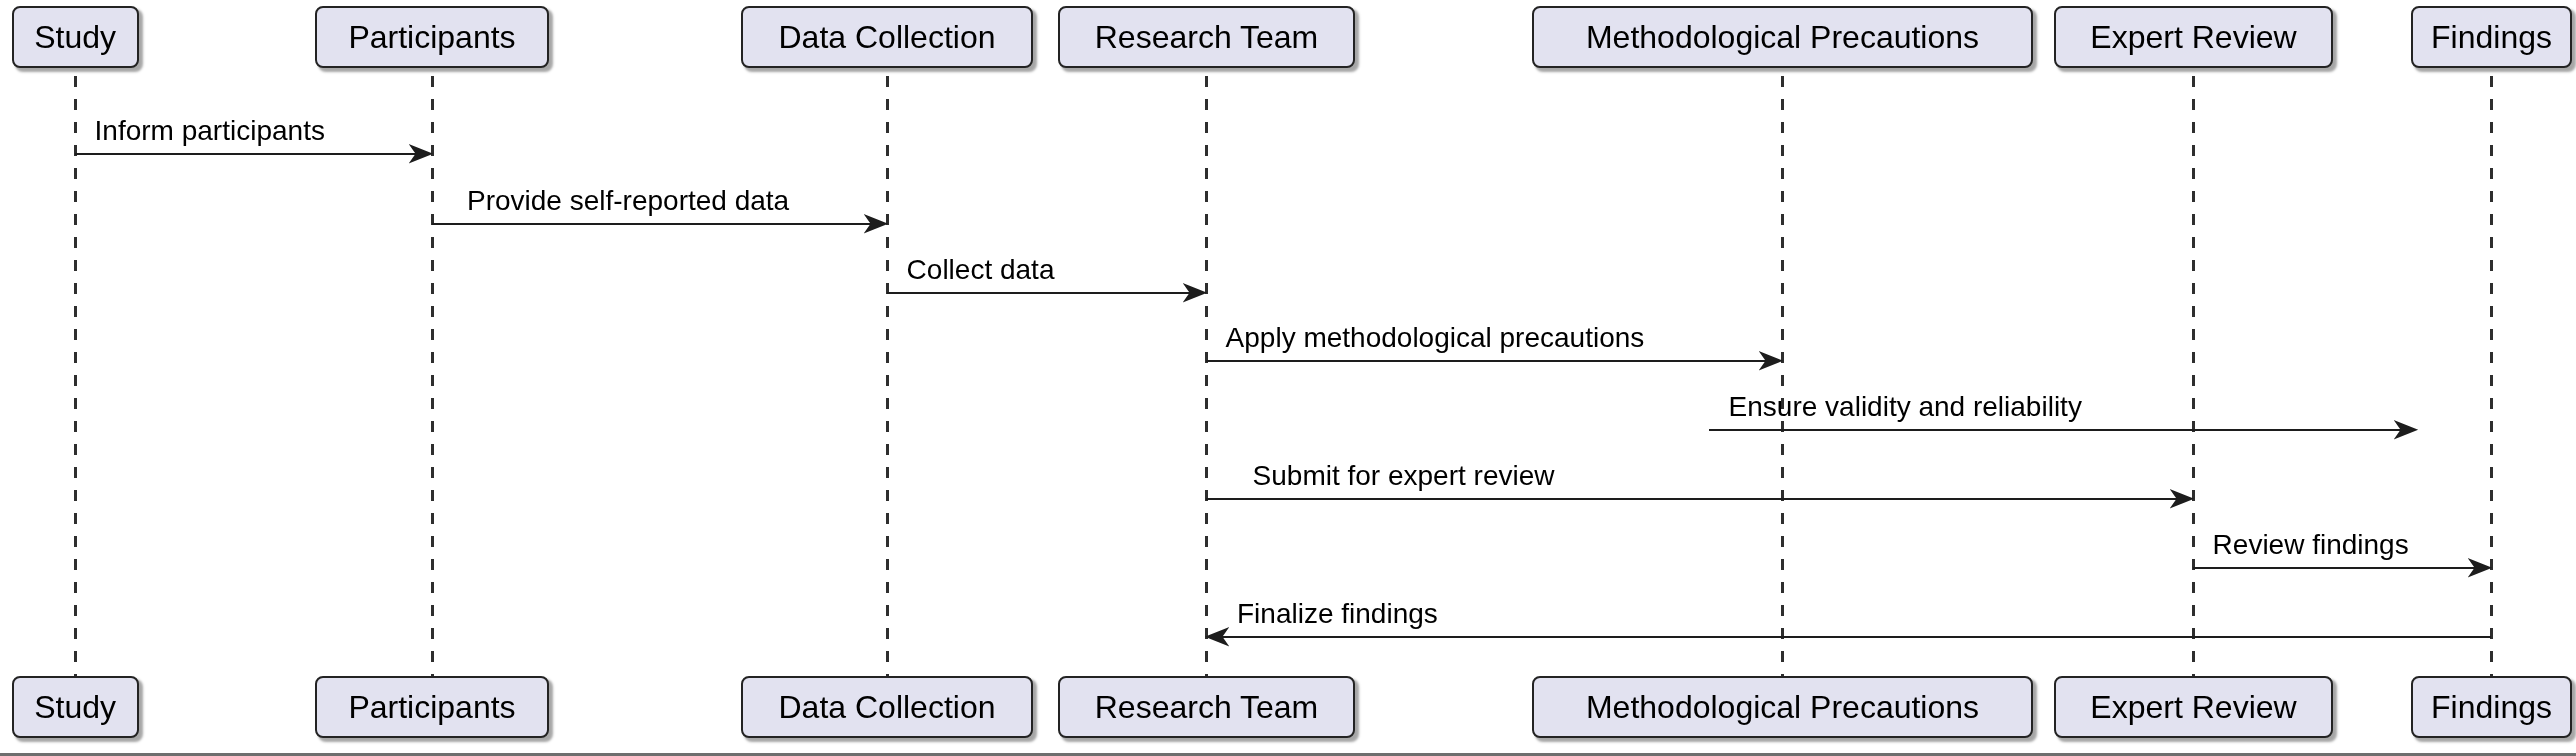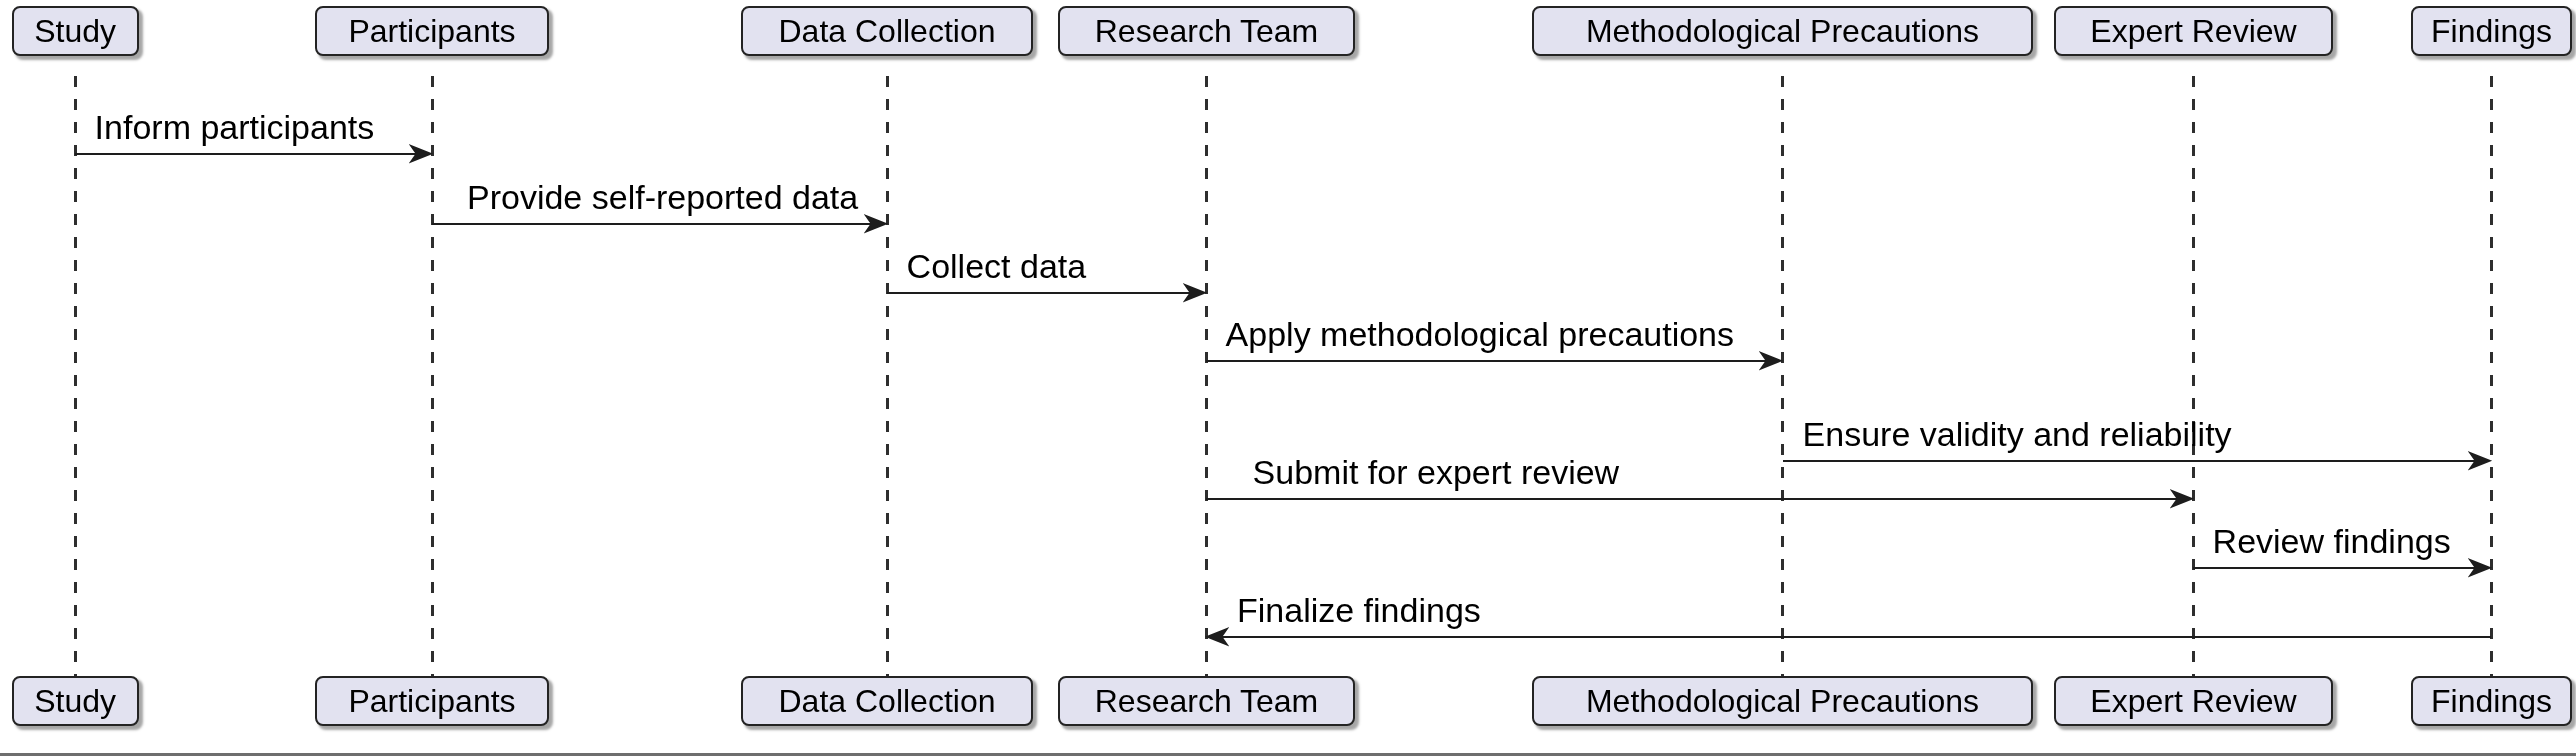--- a/index.html
+++ b/index.html
@@ -15,21 +15,21 @@
   .canvas{
     position:relative;
     width:2576px;height:757px;
     background:var(--bg);
     font-family:"Liberation Sans", sans-serif;
     color:var(--text);
     overflow:hidden;
   }
   .actor{
     position:absolute;
-    height:50px;
+    height:62px;
     background:var(--box-fill);
     border:2.5px solid var(--box-border);
     border-radius:8px;
     box-sizing:border-box;
     display:flex;align-items:center;justify-content:center;
     font-size:32px;
     line-height:1;
     white-space:nowrap;
     box-shadow:3.1px 3.7px 2.5px rgba(0,0,0,0.35);
   }
@@ -40,21 +40,21 @@
     width:2.5px;
     background:repeating-linear-gradient(to bottom, var(--lifeline) 0 11px, transparent 11px 23px);
   }
   .message{
     position:absolute;
     height:39px;
   }
   .msg-label{
     position:absolute;
     bottom:8.6px;
-    font-size:34px;
+    font-size:28px;
     line-height:1.1;
     white-space:nowrap;
   }
   .msg-line{
     position:absolute;
     bottom:0;
     height:2.5px;
     background:var(--line);
   }
   .msg-line.to-right{left:0;right:13.5px;}
@@ -154,21 +154,21 @@
     <div class="msg-line to-right"></div>
     <div class="arrowhead right"></div>
   </div>
 
   <div class="message" style="left:887px;top:255px;width:319px;">
     <span class="msg-label" style="left:19.6px;">Collect data</span>
     <div class="msg-line to-right"></div>
     <div class="arrowhead right"></div>
   </div>
 
-  <div class="message" style="left:1783px;top:392px;width:708px;margin-top:31px;">
+  <div class="message" style="left:1709px;top:392px;width:708px;">
     <span class="msg-label" style="left:19.6px;">Ensure validity and reliability</span>
     <div class="msg-line to-right"></div>
     <div class="arrowhead right"></div>
   </div>
 
   <div class="message" style="left:1206px;top:461px;width:987px;">
     <span class="msg-label" style="left:19.6px;margin-left:27px;">Submit for expert review</span>
     <div class="msg-line to-right"></div>
     <div class="arrowhead right"></div>
   </div>

